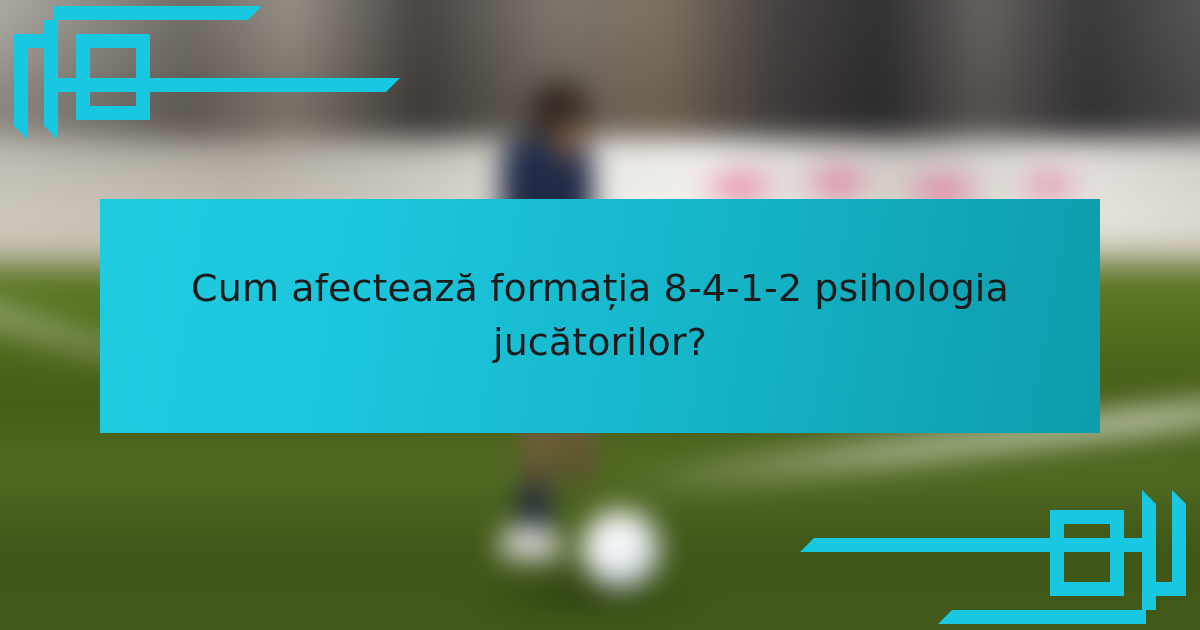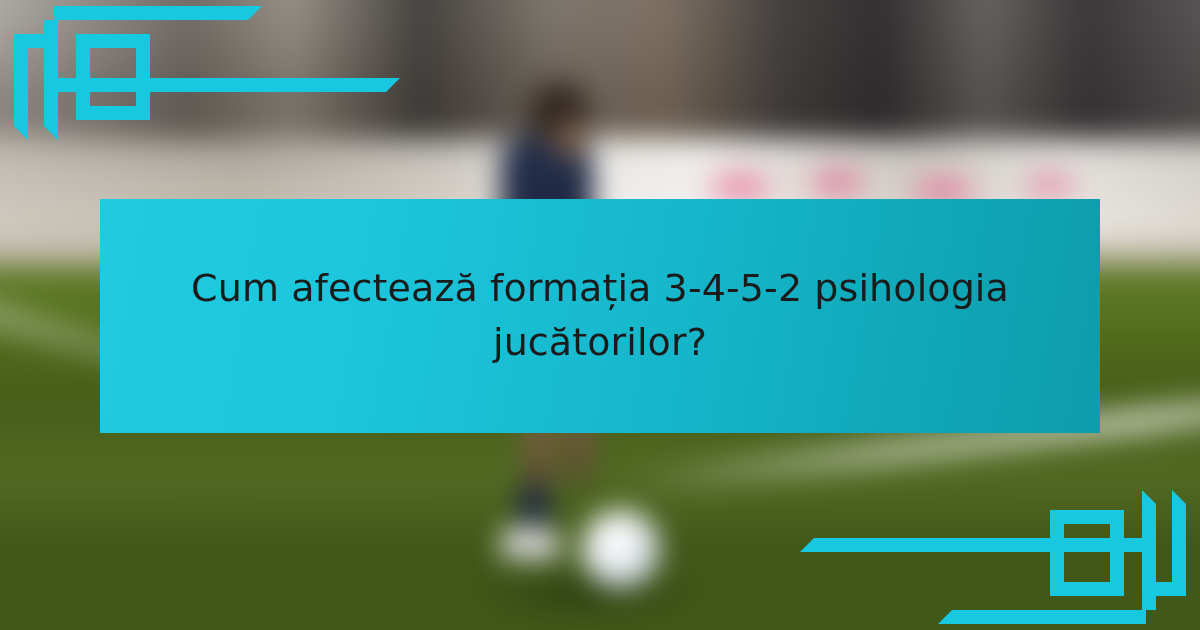--- a/index.html
+++ b/index.html
@@ -235,16 +235,16 @@
       <path d="M54 6 H262 L248 20 H54 Z"></path>
       <path d="M14 34 H28 V140 L14 126 Z"></path>
       <path d="M44 20 H58 V140 L44 126 Z"></path>
       <path d="M58 78 H400 L386 92 H58 Z"></path>
       <path d="M76 34 H150 V120 H76 Z M90 48 V106 H136 V48 Z"></path>
       <path d="M14 34 H44 V48 H14 Z"></path>
     </g>
   </svg>
 
   <div id="banner">
-    <div id="headline">Cum afectează formația 3-4-5-2 psihologia jucătorilor?</div>
+    <div id="headline">Cum afectează formația 8-4-1-2 psihologia jucătorilor?</div>
   </div>
 
 </div>
 
 </body></html>

